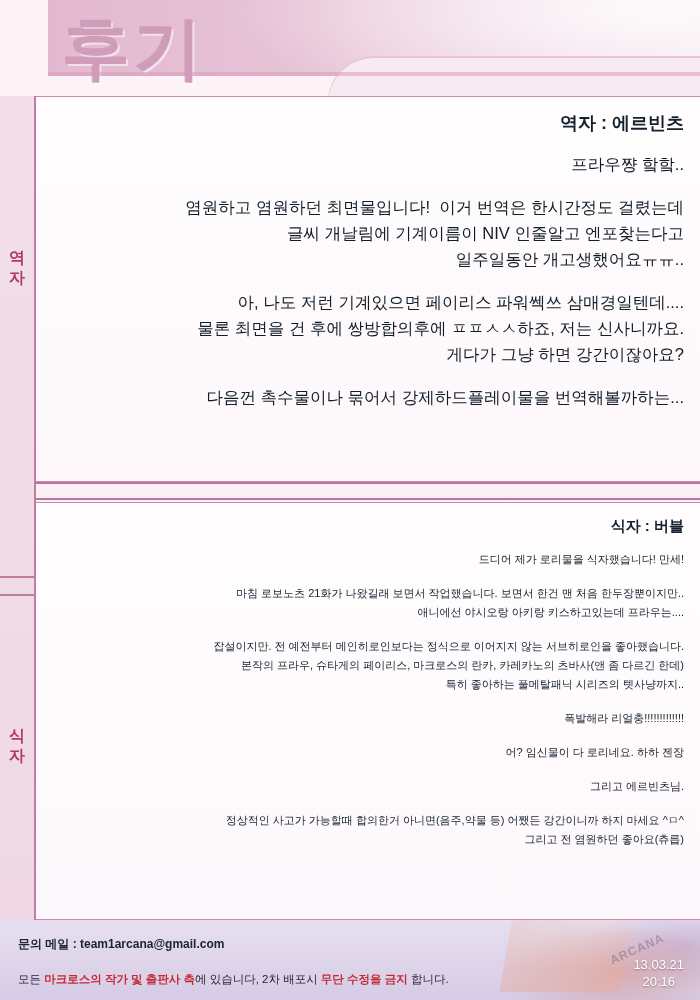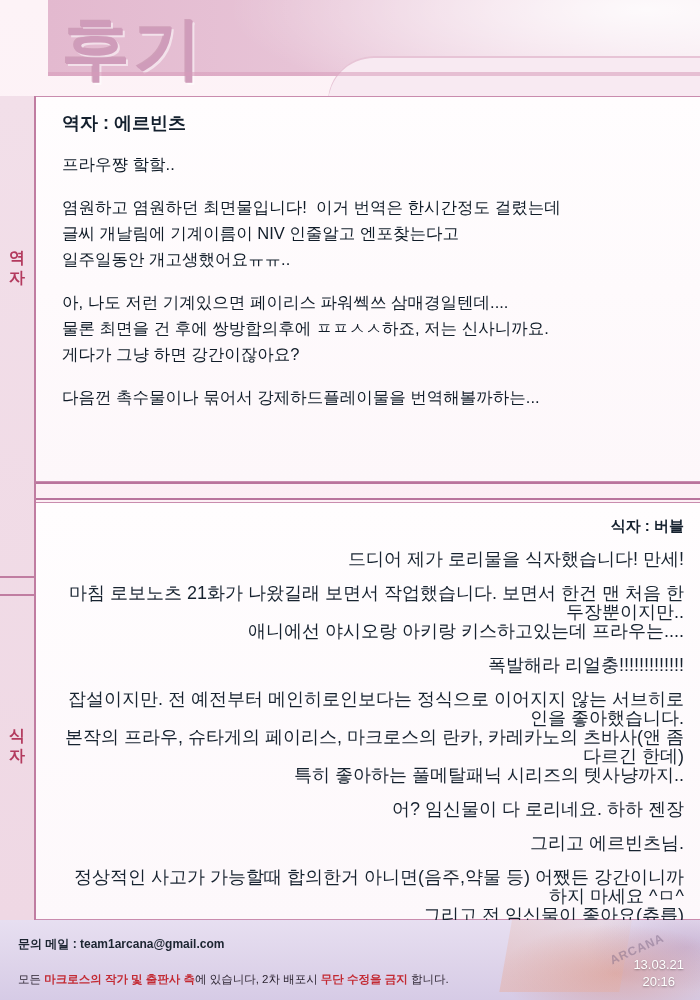--- a/index.html
+++ b/index.html
@@ -98,20 +98,21 @@
     box-sizing: border-box;
   }
   .panel.translator-panel {
     top: 96px;
     width: 664px;
     height: 386px;
     padding: 14px 16px 0 16px;
     border-left: none;
     border-right: none;
     background: linear-gradient(180deg, #fffdfe 0%, #fdf7fa 100%);
+    text-align: right;
   }
   .panel.typesetter-panel {
     top: 502px;
     width: 664px;
     height: 418px;
     padding: 14px 16px 0 16px;
     border-left: none;
     border-right: none;
     background: linear-gradient(180deg, #fffdfe 0%, #fdf8fb 100%);
     text-align: right;
@@ -143,21 +144,21 @@
   .para {
     margin: 0 0 17px 0;
   }
   .para:last-child { margin-bottom: 0; }
   .translator-panel .para {
     font-size: 16.5px;
     line-height: 26px;
     color: #101c28;
   }
   .typesetter-panel .para {
-    font-size: 18px;
+    font-size: 11px;
     line-height: 19px;
     color: #16222f;
     margin-bottom: 15px;
   }
   .para .ln { display: block; white-space: pre-wrap; }
 
   
   .footer {
     position: absolute;
     left: 0; top: 920px;
@@ -269,36 +270,36 @@
     <div class="panel-heading small">식자 : 버블</div>
     <div class="body-lines">
       <p class="para">
         <span class="ln">드디어 제가 로리물을 식자했습니다! 만세!</span>
       </p>
       <p class="para">
         <span class="ln">마침 로보노츠 21화가 나왔길래 보면서 작업했습니다. 보면서 한건 맨 처음 한두장뿐이지만..</span>
         <span class="ln">애니에선 야시오랑 아키랑 키스하고있는데 프라우는....</span>
       </p>
       <p class="para">
-        <span class="ln">폭발해라 리얼충!!!!!!!!!!!!!</span>
-      </p>
-      <p class="para">
         <span class="ln">잡설이지만. 전 예전부터 메인히로인보다는 정식으로 이어지지 않는 서브히로인을 좋아했습니다.</span>
         <span class="ln">본작의 프라우, 슈타게의 페이리스, 마크로스의 란카, 카레카노의 츠바사(앤 좀 다르긴 한데)</span>
         <span class="ln">특히 좋아하는 풀메탈패닉 시리즈의 텟사냥까지..</span>
       </p>
       <p class="para">
+        <span class="ln">폭발해라 리얼충!!!!!!!!!!!!!</span>
+      </p>
+      <p class="para">
         <span class="ln">어? 임신물이 다 로리네요. 하하 젠장</span>
       </p>
       <p class="para">
         <span class="ln">그리고 에르빈츠님.</span>
       </p>
       <p class="para">
         <span class="ln">정상적인 사고가 가능할때 합의한거 아니면(음주,약물 등) 어쨌든 강간이니까 하지 마세요 ^ㅁ^</span>
-        <span class="ln">그리고 전 임신물이 좋아요(츄릅)</span>
+        <span class="ln">그리고 전 염원하던 좋아요(츄릅)</span>
       </p>
     </div>
   </div>
 
   <div class="footer">
     <div class="footer-art">
       <div class="streak"></div>
     </div>
     <div class="watermark">ARCANA</div>
     <div class="footer-mail">문의 메일 : team1arcana@gmail.com</div>

